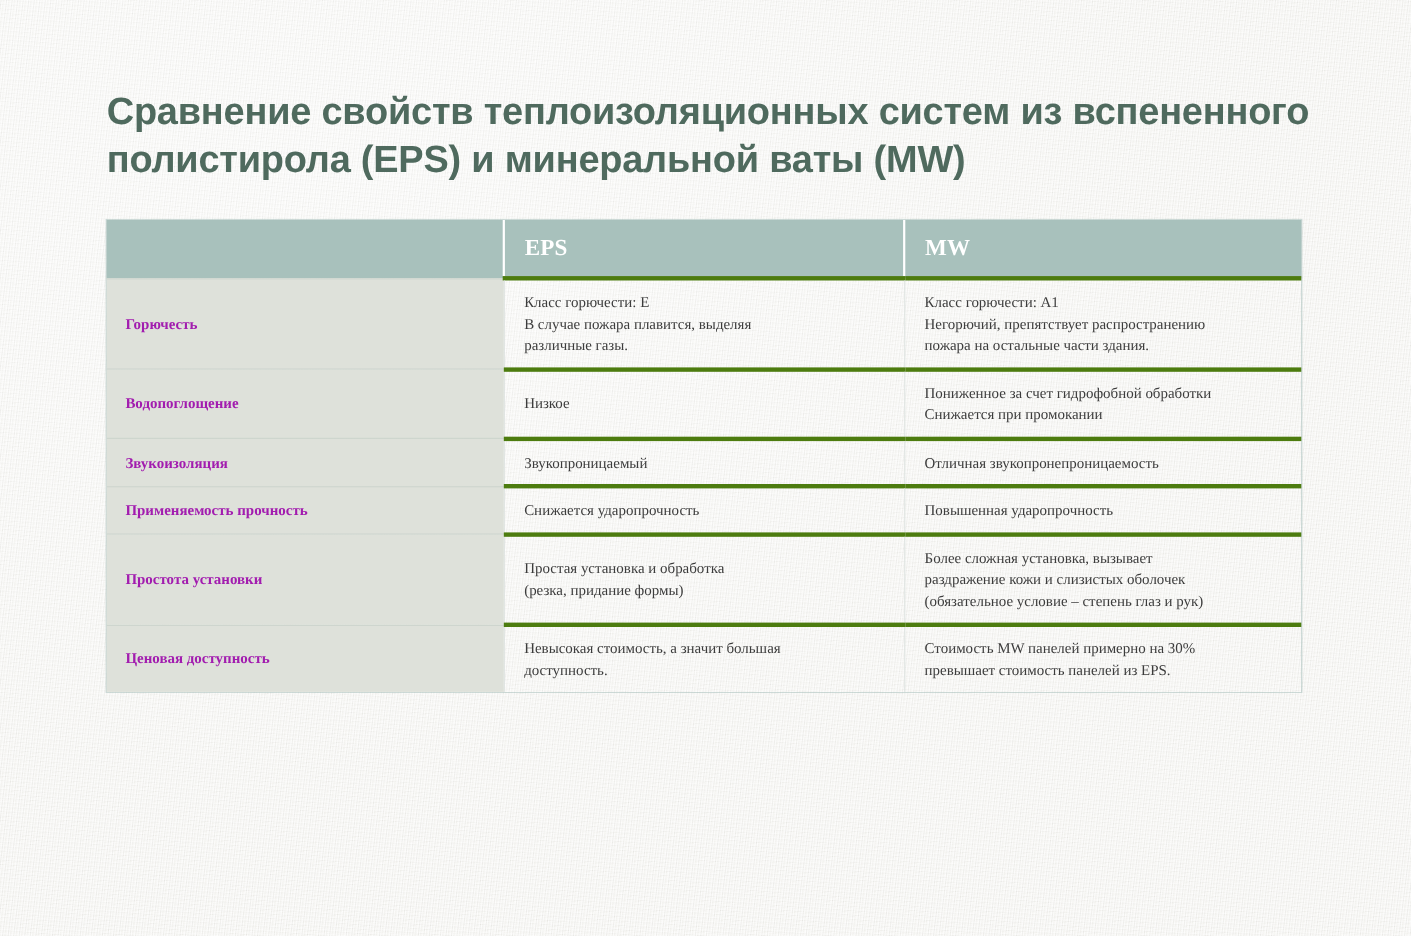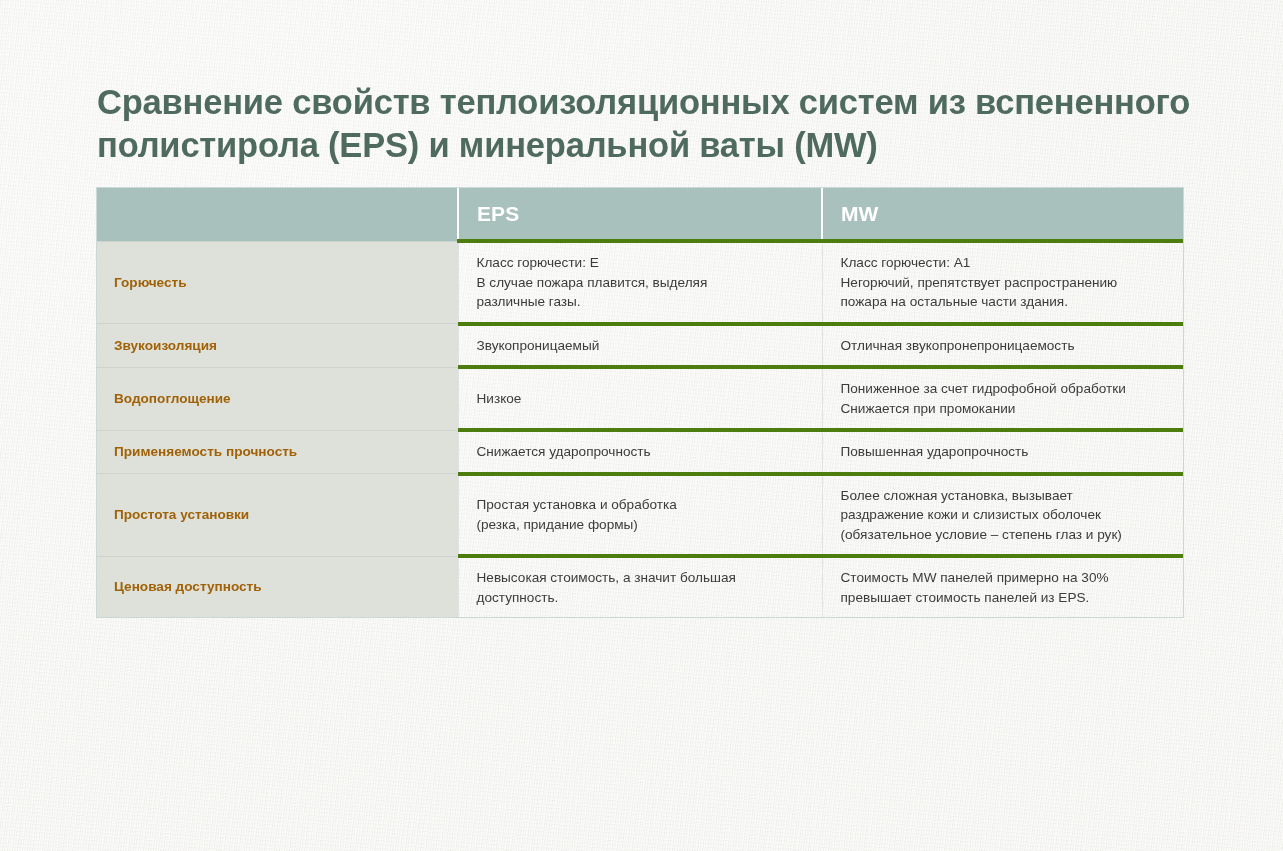--- a/index.html
+++ b/index.html
@@ -46,25 +46,26 @@
     line-height: 43px;
     letter-spacing: -0.2px;
     color: #4f6a5e;
   }
   .title .line { display: block; white-space: nowrap; }
 
   
   .table {
     position: absolute;
     left: 97px;
-    top: 188px;
+    top: 200px;
     width: 1086px;
     border-collapse: collapse;
     table-layout: fixed;
     box-shadow: 0 0 0 1px rgba(168,192,188,0.55);
+    font-family: Liberation Serif, serif;
   }
   .table col.c-label { width: 361px; }
   .table col.c-eps   { width: 364px; }
   .table col.c-mw    { width: 361px; }
 
   .table th, .table td {
     vertical-align: middle;
     padding: 0;
     margin: 0;
   }
@@ -86,21 +87,21 @@
 
   tbody tr { }
   tbody td {
     border-top: 1px solid #cfd9d4;
     font-size: 13.6px;
     line-height: 19.5px;
     color: #3c3c3c;
   }
   tbody td.cell-label {
     background-color: #dee1da;
-    color: #a16207;
+    color: #a21caf;
     font-weight: bold;
     font-size: 13.6px;
     line-height: 19.5px;
     padding: 10px 16px 10px 17px;
     border-top: 1px solid #ccd4cd;
   }
   tbody td.cell-eps,
   tbody td.cell-mw {
     background-color: transparent;
     padding: 10px 16px 10px 18px;
@@ -145,39 +146,39 @@
             <span class="ln">различные газы.</span>
           </td>
           <td class="cell-mw">
             <span class="ln">Класс горючести: A1</span>
             <span class="ln">Негорючий, препятствует распространению</span>
             <span class="ln">пожара на остальные части здания.</span>
           </td>
         </tr>
         <tr>
           <td class="cell-label">
-            <span class="ln">Звукоизоляция</span>
-          </td>
-          <td class="cell-eps">
-            <span class="ln">Звукопроницаемый</span>
-          </td>
-          <td class="cell-mw">
-            <span class="ln">Отличная звукопронепроницаемость</span>
-          </td>
-        </tr>
-        <tr>
-          <td class="cell-label">
             <span class="ln">Водопоглощение</span>
           </td>
           <td class="cell-eps">
             <span class="ln">Низкое</span>
           </td>
           <td class="cell-mw">
             <span class="ln">Пониженное за счет гидрофобной обработки</span>
             <span class="ln">Снижается при промокании</span>
+          </td>
+        </tr>
+        <tr>
+          <td class="cell-label">
+            <span class="ln">Звукоизоляция</span>
+          </td>
+          <td class="cell-eps">
+            <span class="ln">Звукопроницаемый</span>
+          </td>
+          <td class="cell-mw">
+            <span class="ln">Отличная звукопронепроницаемость</span>
           </td>
         </tr>
         <tr>
           <td class="cell-label">
             <span class="ln">Применяемость прочность</span>
           </td>
           <td class="cell-eps">
             <span class="ln">Снижается ударопрочность</span>
           </td>
           <td class="cell-mw">

